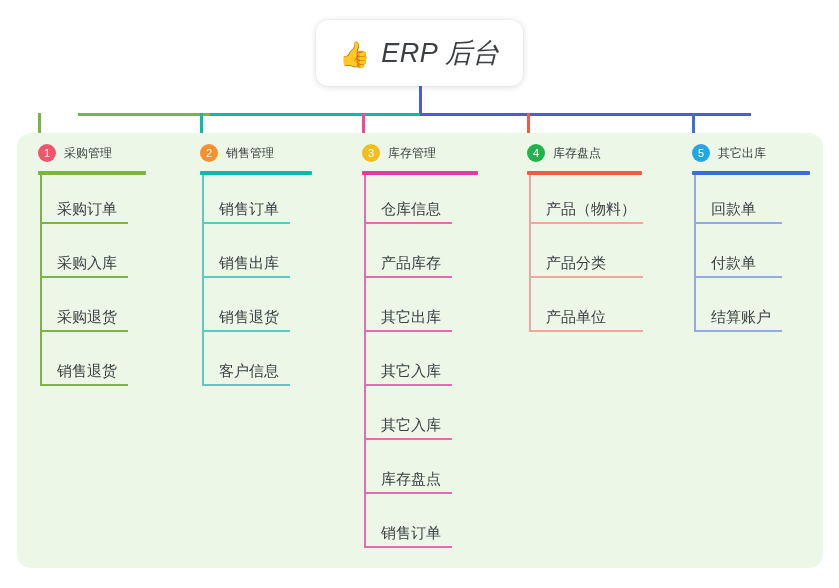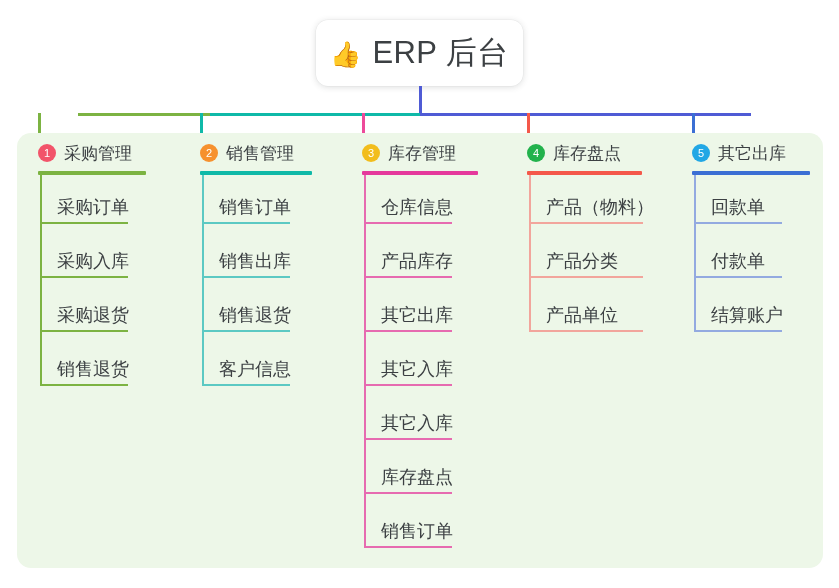--- a/index.html
+++ b/index.html
@@ -36,24 +36,25 @@
     gap: 11px;
     box-sizing: border-box;
   }
   .root-emoji {
     font-size: 25px;
     line-height: 1;
     display: inline-block;
     transform: translateY(1px);
   }
   .root-title {
-    font-size: 31px;
+    font-size: 27px;
     color: #3c4043;
     letter-spacing: 0.4px;
     white-space: nowrap;
+    font-style: italic;
   }
 
   
   .conn {
     position: absolute;
   }
 
   
   .panel {
     position: absolute;
@@ -85,21 +86,21 @@
     height: 18px;
     border-radius: 50%;
     color: #ffffff;
     font-size: 11px;
     line-height: 18px;
     text-align: center;
     flex: 0 0 auto;
     font-family: "Liberation Sans", sans-serif;
   }
   .col-title {
-    font-size: 17px;
+    font-size: 12px;
     color: #3c4043;
     white-space: nowrap;
   }
   .col-rule {
     position: absolute;
     left: 20px;
     top: 38px;
     height: 4px;
     border-radius: 1px;
   }
@@ -118,21 +119,21 @@
   }
   .leaf {
     position: relative;
     height: 54px;
     box-sizing: border-box;
   }
   .leaf-label {
     position: absolute;
     left: 17px;
     bottom: 10px;
-    font-size: 18px;
+    font-size: 15px;
     color: #3c4043;
     white-space: nowrap;
   }
   .leaf-rule {
     position: absolute;
     left: 0;
     bottom: 5px;
     height: 2px;
     width: 88px;
   }

